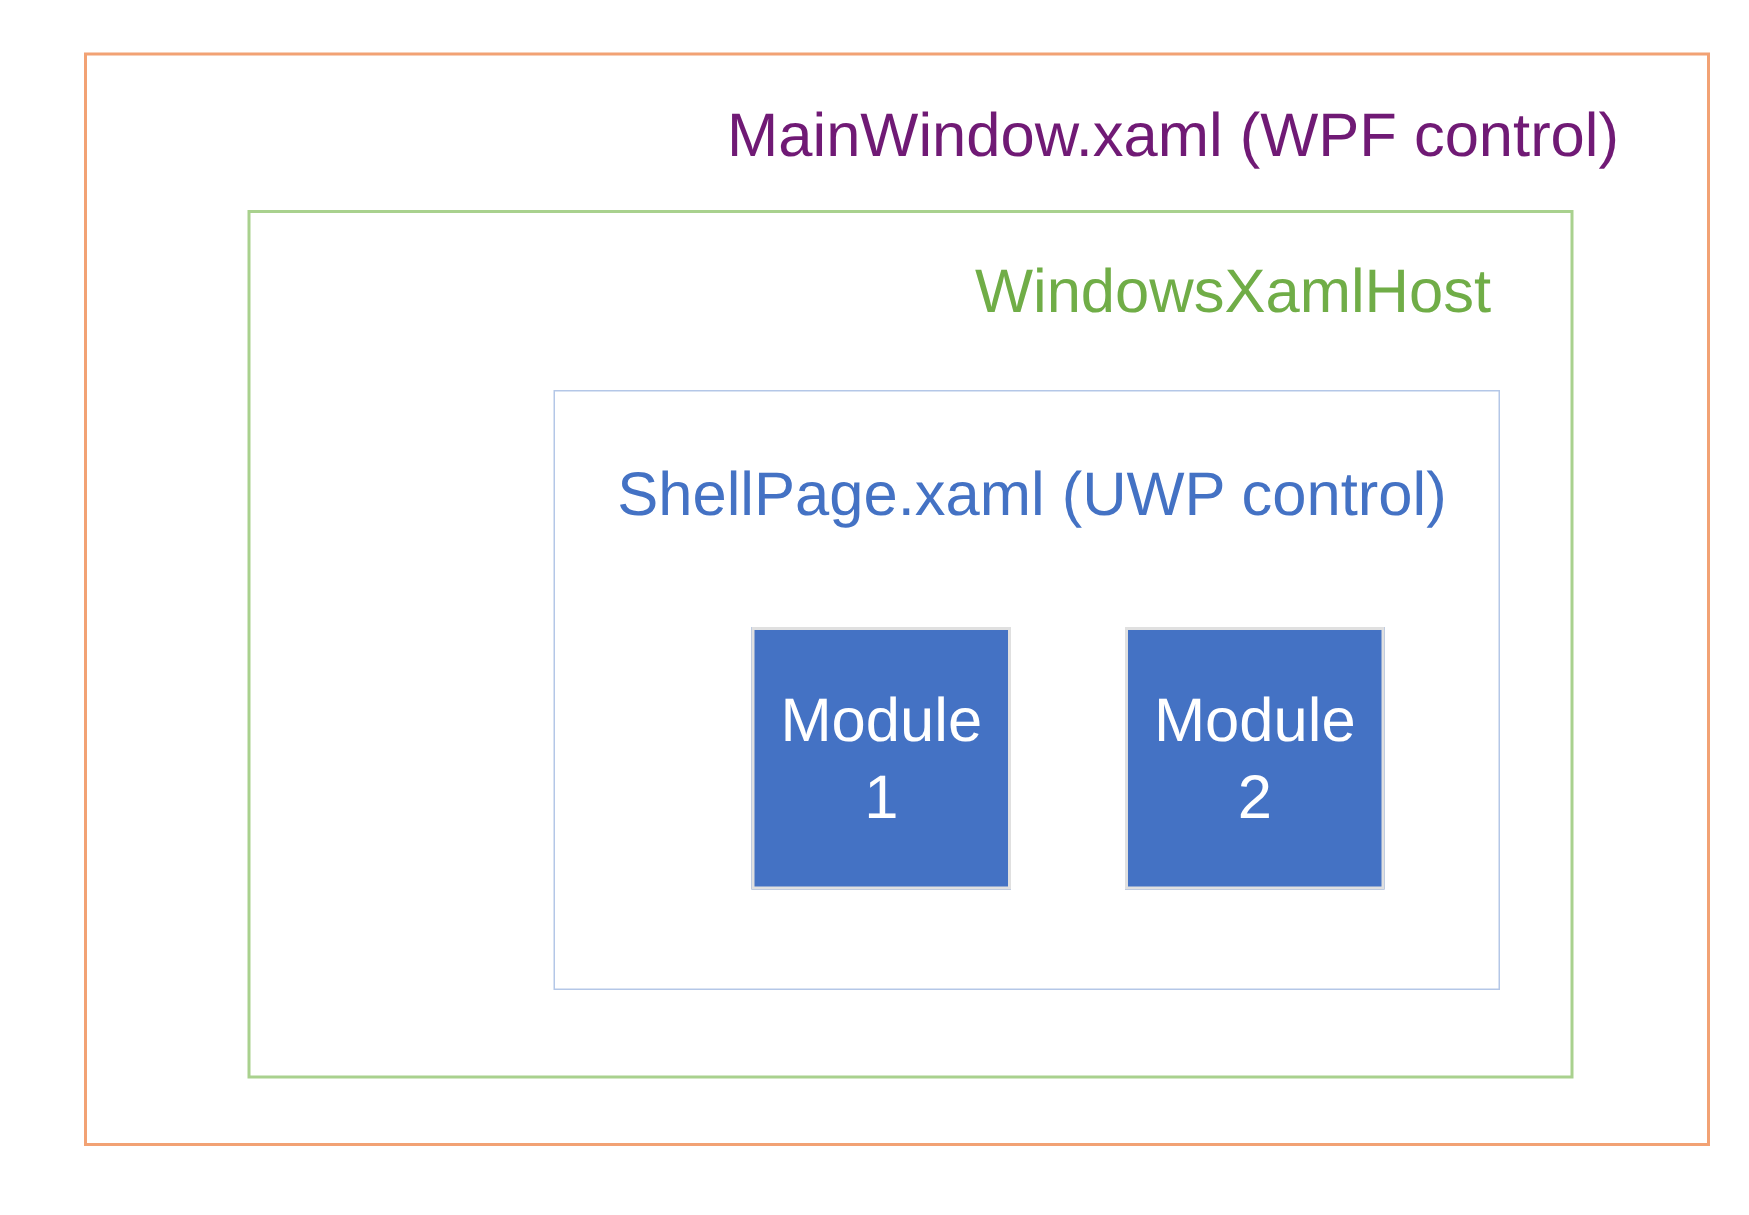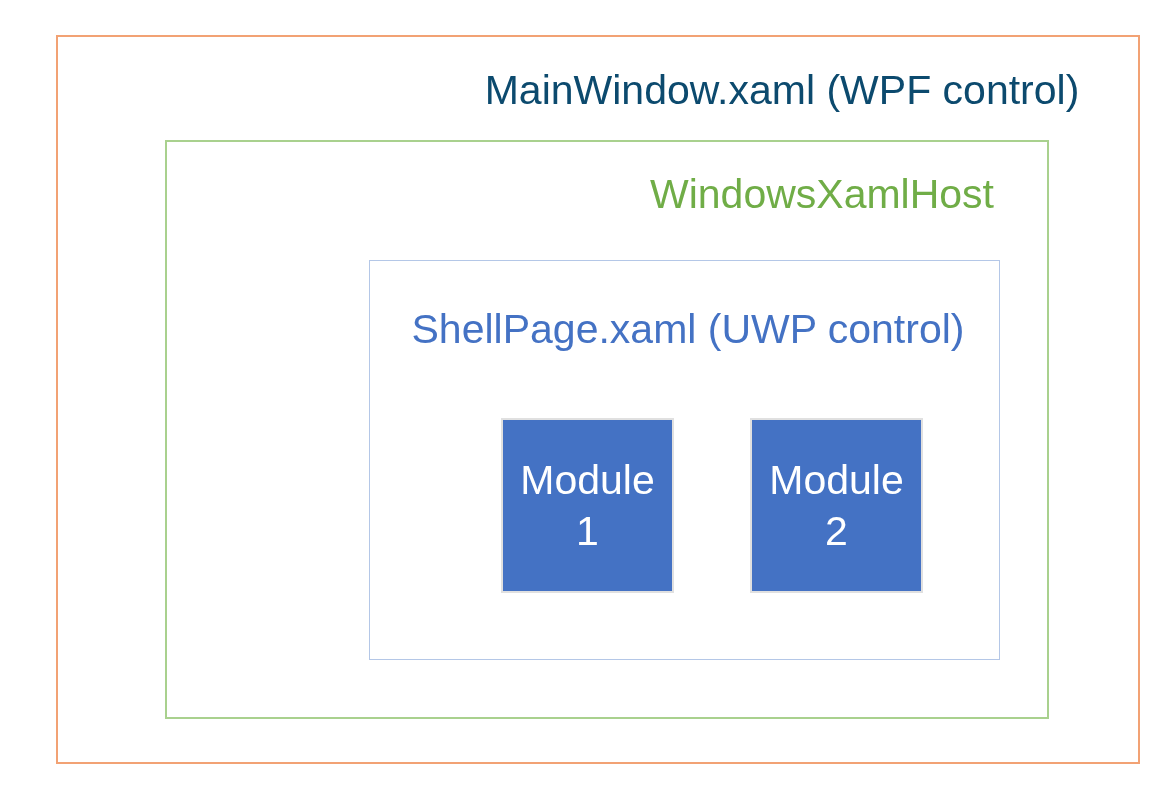--- a/index.html
+++ b/index.html
@@ -82,21 +82,21 @@
 <body>
 
 <div class="canvas">
 
   <div class="frame frame-outer" style="border-color: rgb(242, 162, 116);"></div>
 
   <div class="frame frame-host" style="border-color: rgb(169, 209, 142);"></div>
 
   <div class="frame frame-shell" style="border-color: rgb(180, 199, 231);"></div>
 
-  <div class="diagram-label label-outer" style="color: #0c4a6e;">MainWindow.xaml (WPF control)</div>
+  <div class="diagram-label label-outer" style="color: #701a75;">MainWindow.xaml (WPF control)</div>
 
   <div class="diagram-label label-shell" style="color: rgb(68, 114, 196);">ShellPage.xaml (UWP control)</div>
 
   <div class="diagram-label label-host" style="color: rgb(112, 173, 71);">WindowsXamlHost</div>
 
   <div class="module-box module-1" style="background: rgb(68, 114, 196); border-color: rgb(224, 224, 224); color: rgb(255, 255, 255);">
     <span>Module</span>
     <span>1</span>
   </div>
 

